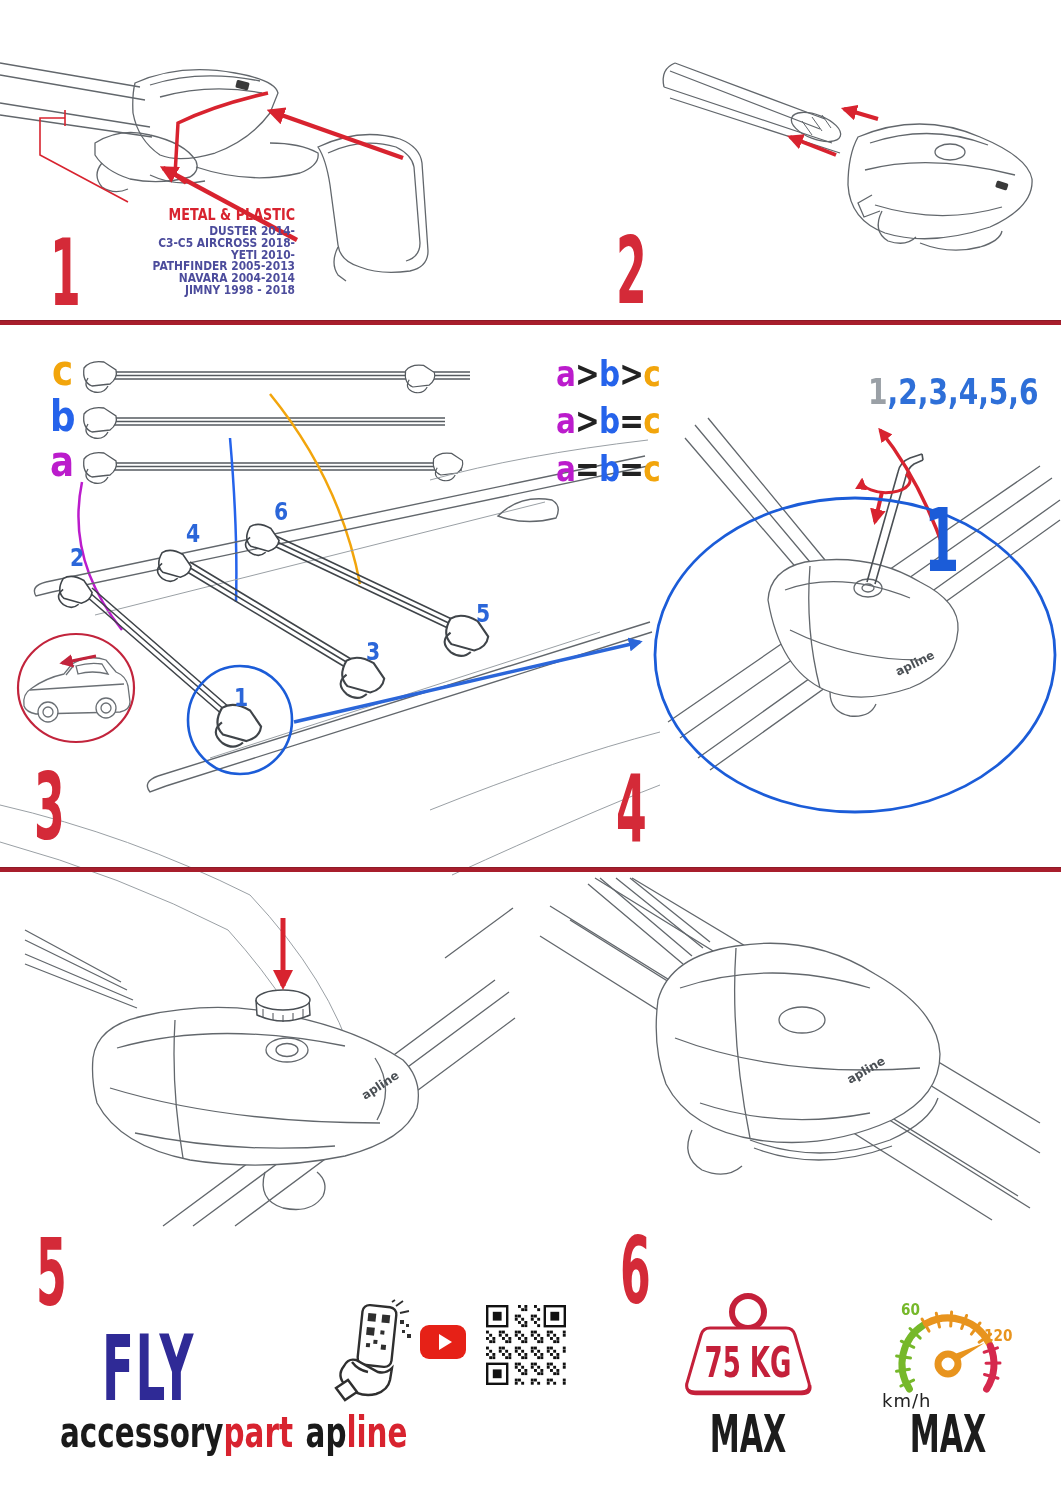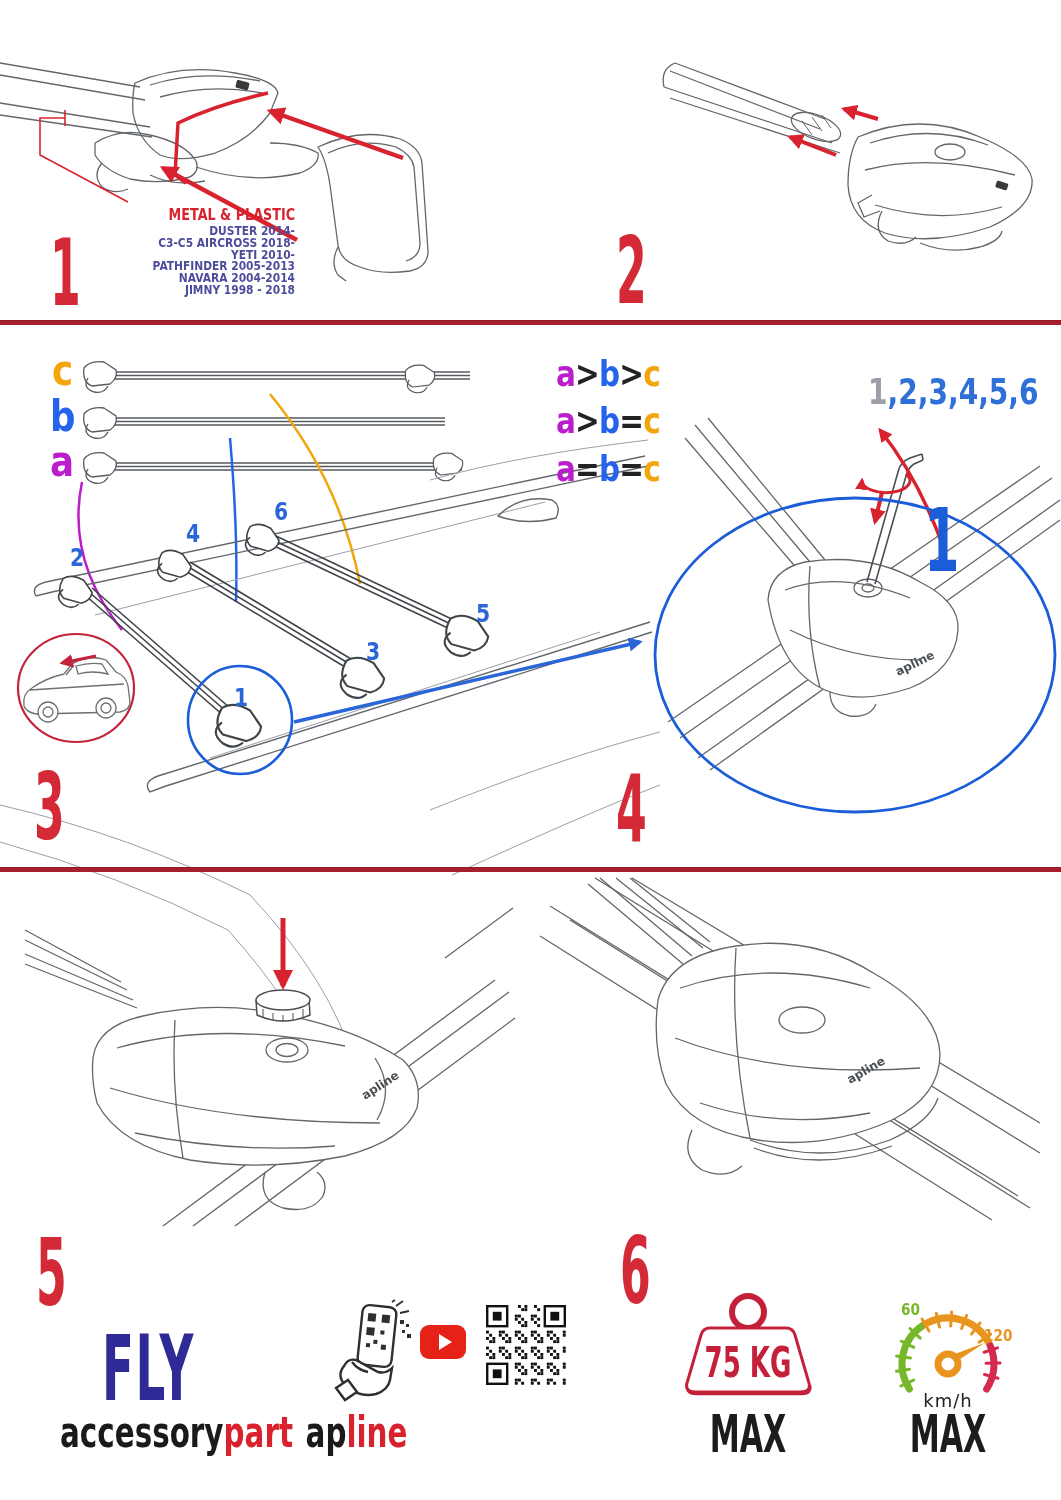--- a/index.html
+++ b/index.html
@@ -33,21 +33,21 @@
              transform:scaleX(.70);transform-origin:left top;letter-spacing:0;}
   .brandline .blk{color:#1a1a1a}.brandline .red{color:#d8232f}.brandline .gap{display:inline-block;width:18px;}
   .wval{position:absolute;left:666px;top:1342px;width:164px;text-align:center;font-weight:700;
         font-size:42px;line-height:1;color:#c4203a;transform:scaleX(.62);transform-origin:center top;}
   .maxlab{position:absolute;width:164px;text-align:center;font-weight:700;font-size:52px;line-height:1;
           color:#1c1c1c;transform:scaleX(.58);transform-origin:center top;top:1408px;}
   .sp60{position:absolute;left:901px;top:1300px;font-weight:700;font-size:16px;color:#76b82a;
         transform:scaleX(.85);transform-origin:left top;}
   .sp120{position:absolute;left:984px;top:1326px;font-weight:700;font-size:16px;color:#e8941e;
          transform:scaleX(.85);transform-origin:left top;}
-  .kmh{position:absolute;left:882px;top:1390px;width:132px;text-align:center;font-weight:500;
+  .kmh{position:absolute;left:882px;top:1390px;width:132px;font-weight:500;
        font-size:18px;color:#222;letter-spacing:1px;}
   .apl{font:600 12px "DejaVu Sans",sans-serif;fill:#4a4f54;}
 </style>
 </head>
 <body>
 
 <div class="canvas">
 
   <svg style="left:0;top:35px" width="460" height="285" viewBox="0 0 460 285">
     <defs>

